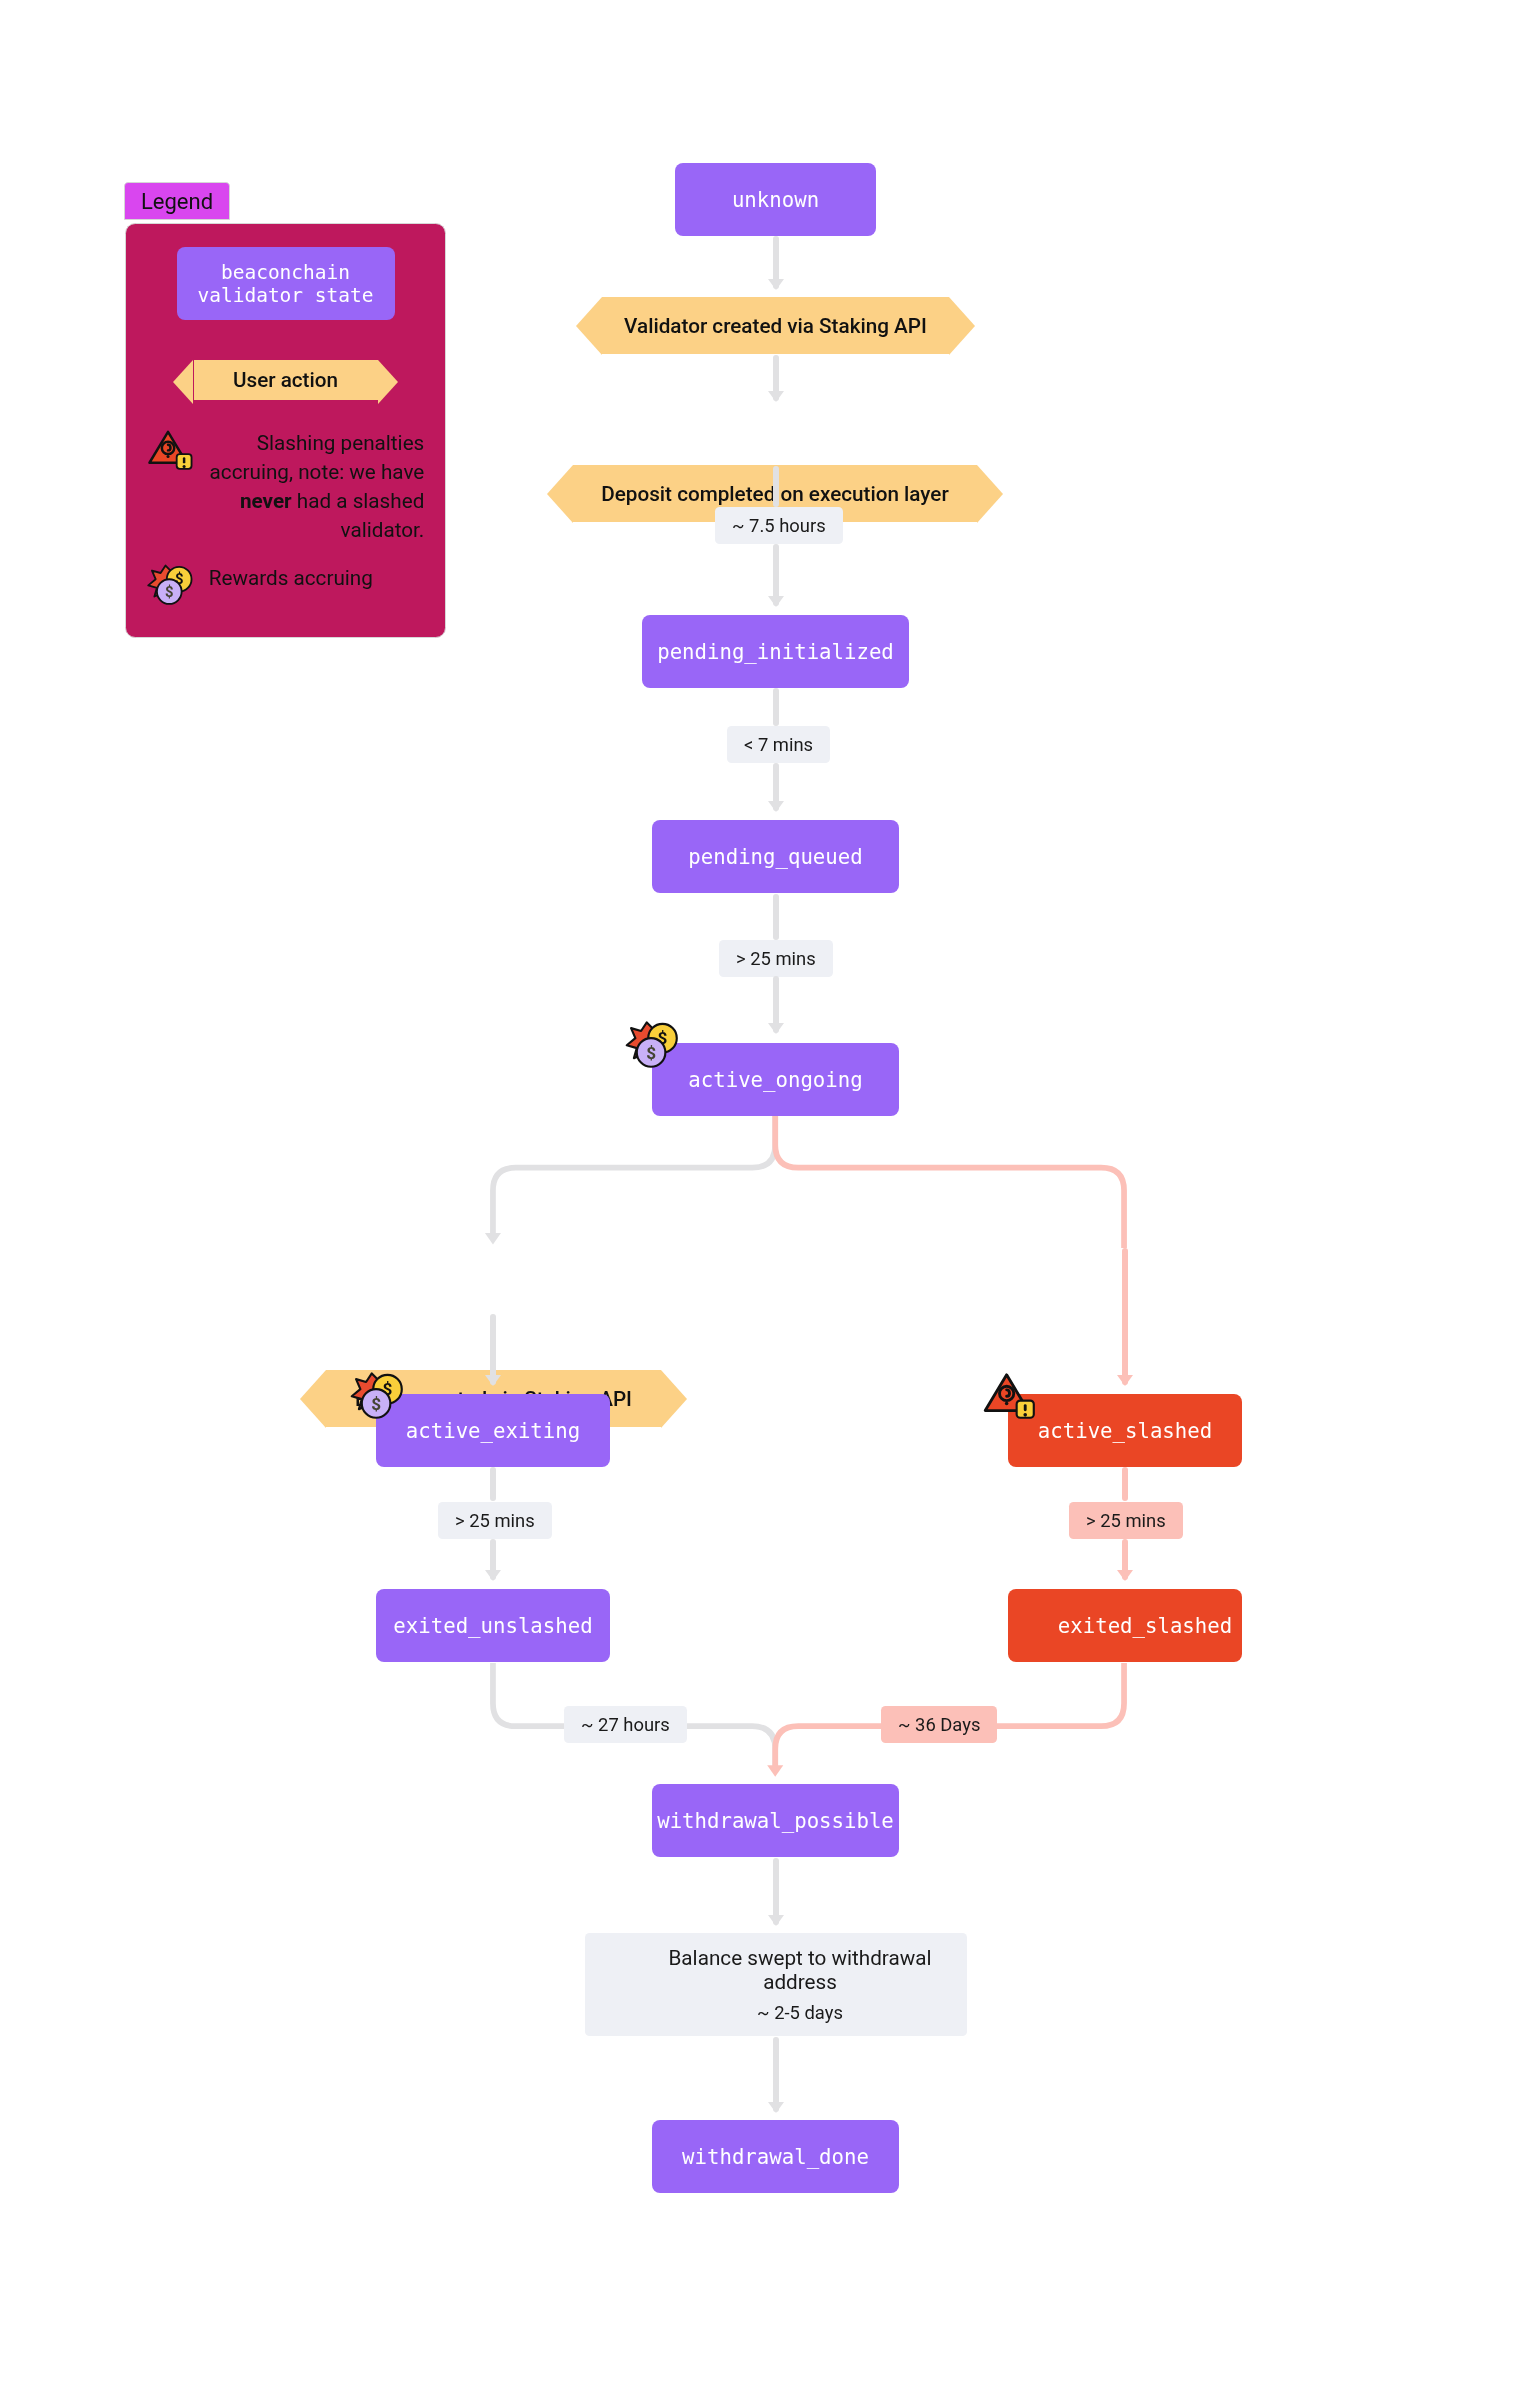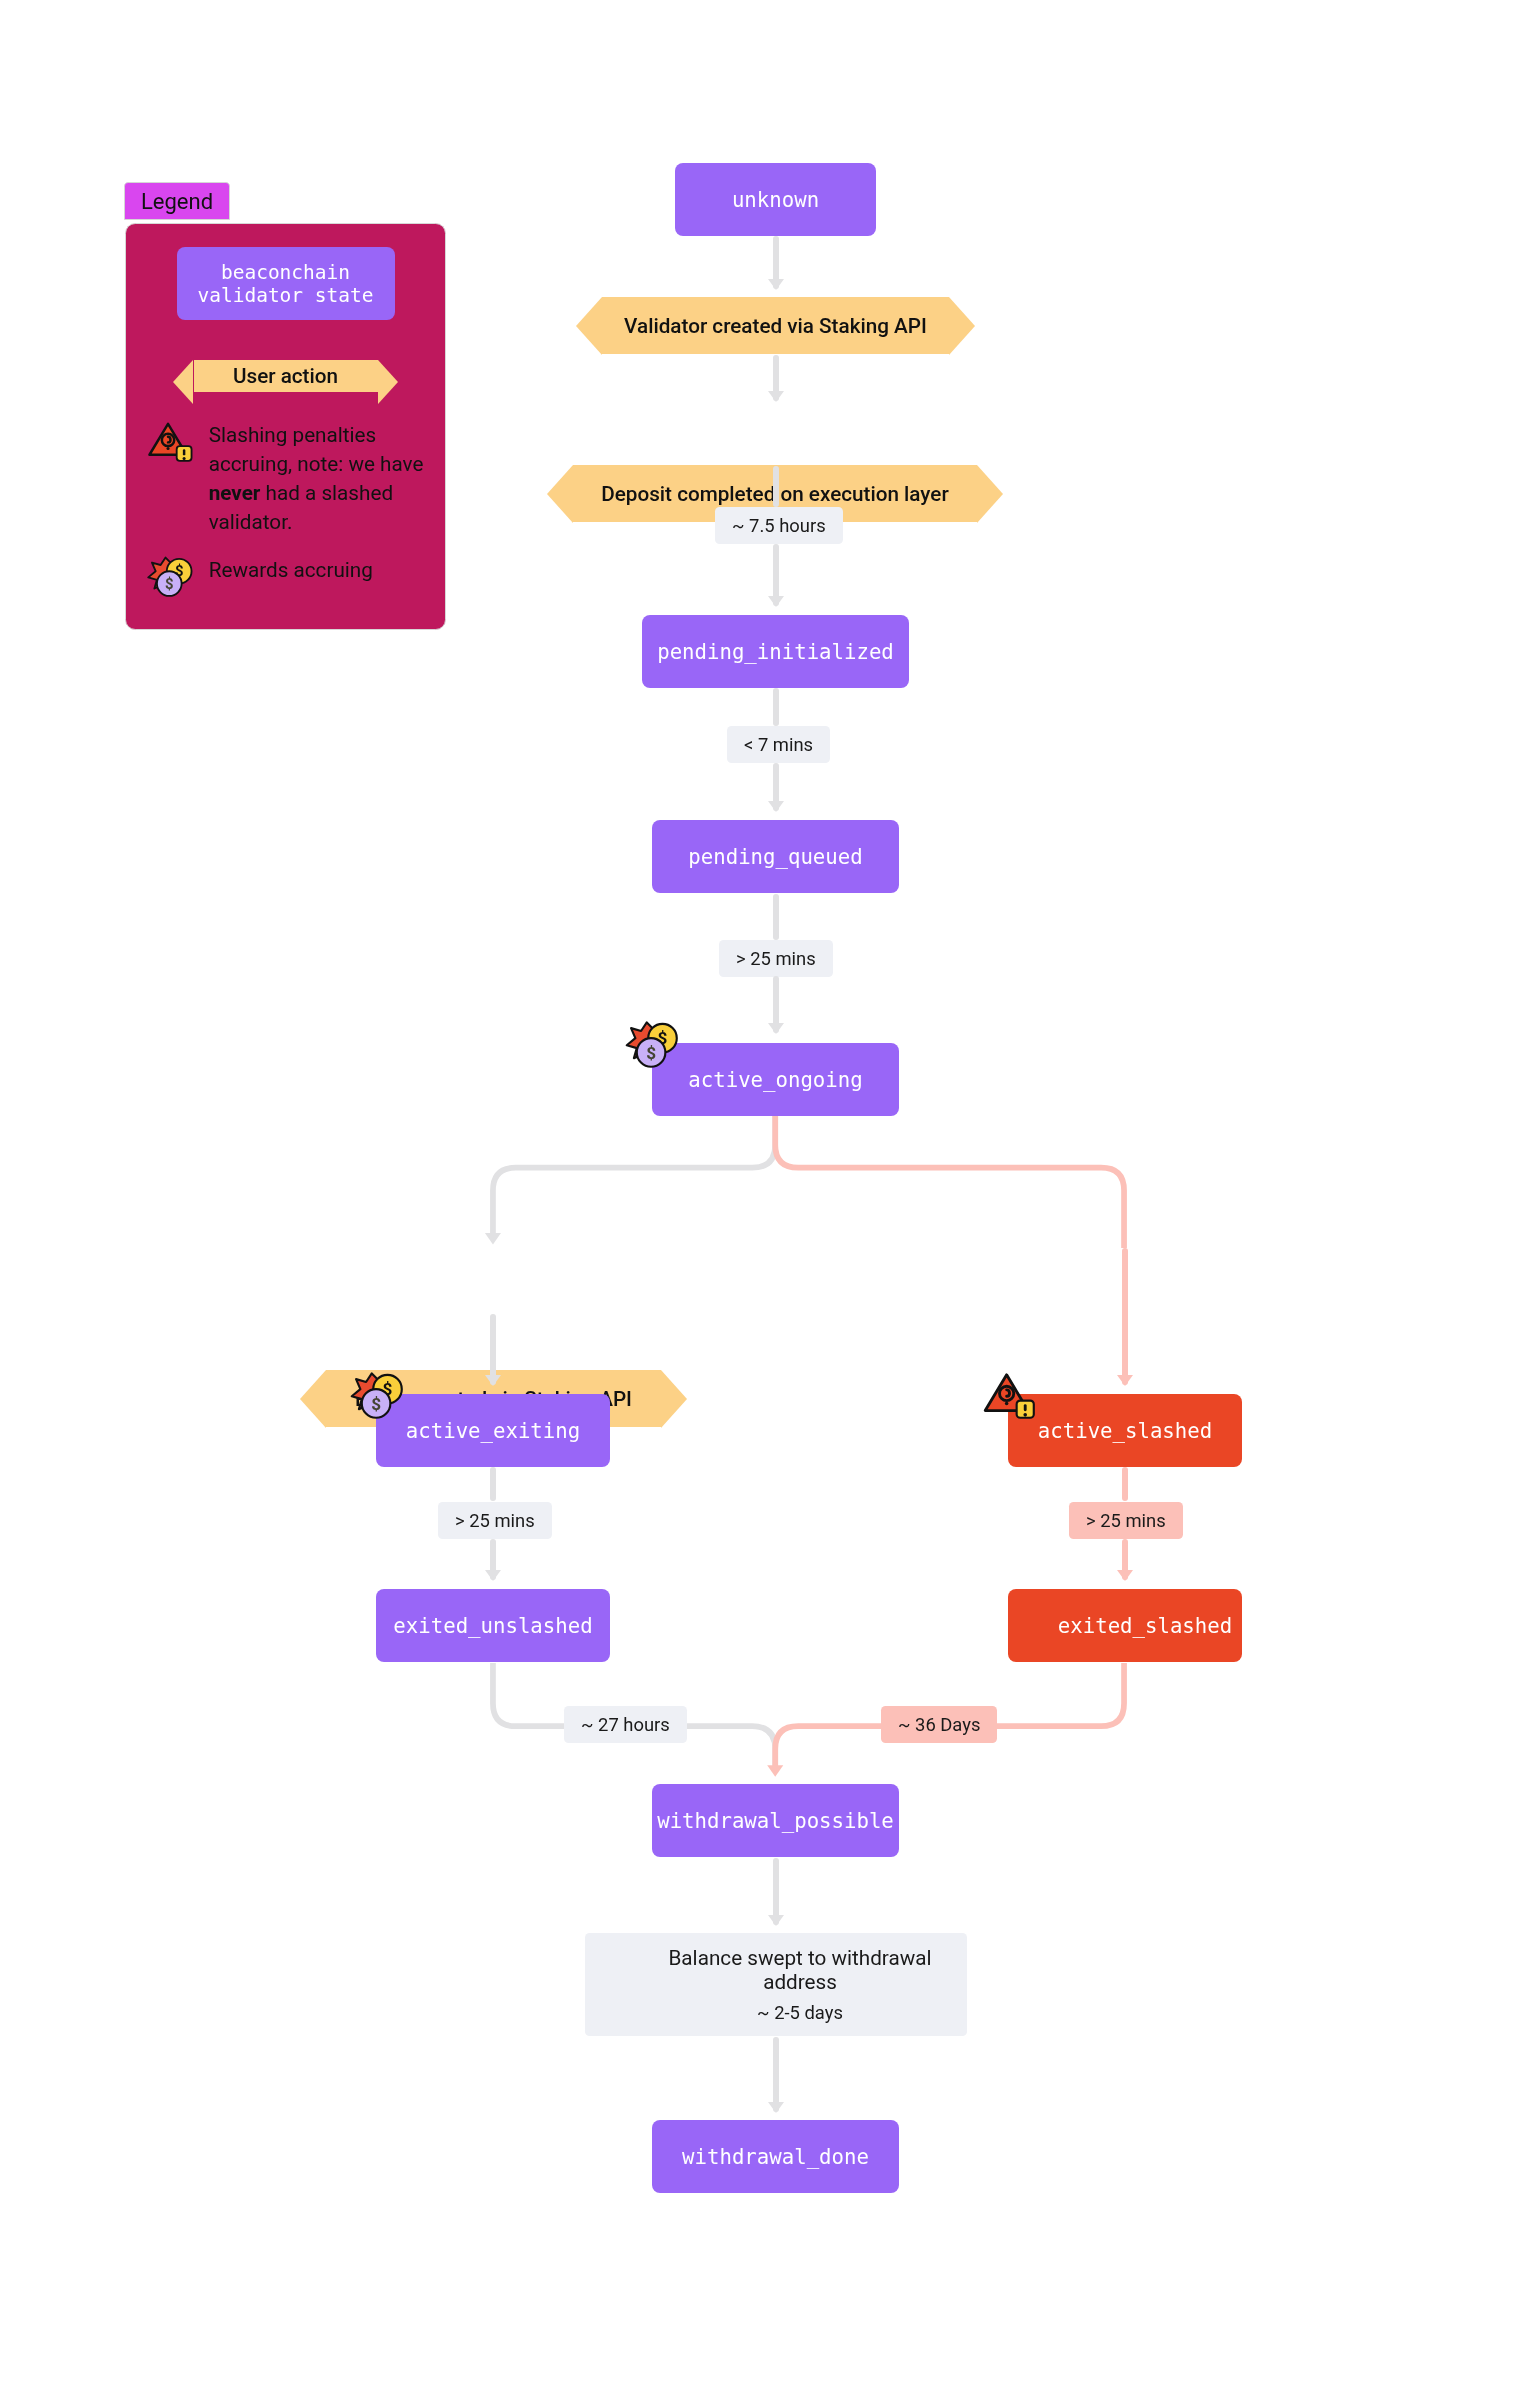--- a/index.html
+++ b/index.html
@@ -134,20 +134,21 @@
   .arrowhead-red { border-top-color: #fcc0b8; }
 
   
   .icon { position: absolute; }
 
   .legend-row {
     display: flex;
     align-items: flex-start;
     gap: 15px;
     margin-top: 19.5px;
+    text-align: right;
   }
   .legend-text {
     font-size: 20.7px;
     color: #111;
     line-height: 1.4;
   }
   .legend-text b { font-weight: 700; }
 
 </style>
 </head>
@@ -182,21 +183,21 @@
 <div class="canvas">
 
   <div class="abs legend-tab" style="left:124px; top:182px;">Legend</div>
 
   <div class="abs legend-box" style="left:125px; top:223px;">
     <div class="state small-font" style="width:218px; height:73px; margin:0 auto;">beaconchain validator state</div>
 
     <div style="height:40px;"></div>
 
     <div style="position:relative; margin:0 auto; width:184px;">
-      <div class="hex" style="--hh:22px; --hw:20.7px; height:32px; width:184px;">User action</div>
+      <div class="hex" style="--hh:22px; --hw:20.7px; height:40px; width:184px;">User action</div>
     </div>
 
     <div class="legend-row" style="margin-top:29px;">
       <svg class="icon" style="position:static; flex:0 0 auto;" width="47" height="44" viewBox="0 0 76 70">
           <use href="#slash-icon"></use>
         </svg>
       <div class="legend-text">
         <span>Slashing penalties accruing, note: we have </span><b>never</b><span> had a slashed validator.</span>
       </div>
     </div>

